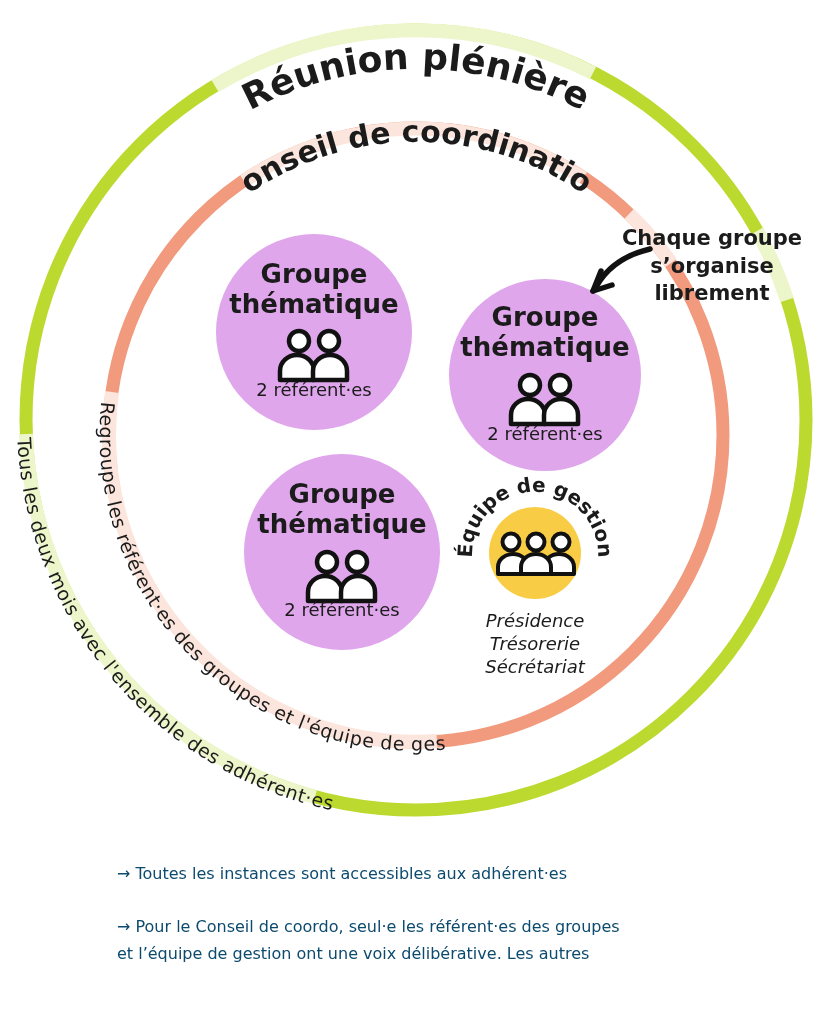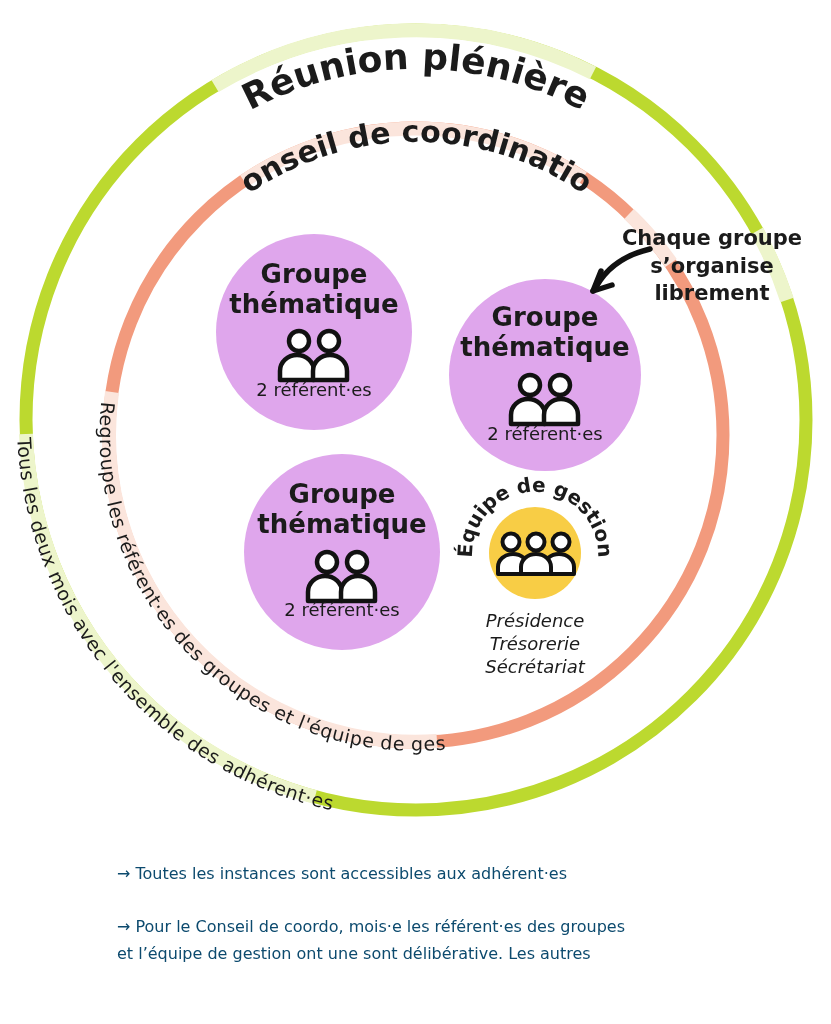--- a/index.html
+++ b/index.html
@@ -126,16 +126,16 @@
       <path d="M 593,291 L 612,285"></path>
     </g>
   </g>
 </svg>
 
 <div class="notes">
   <p class="note-block">
     <span class="note-line">→ Toutes les instances sont accessibles aux adhérent·es</span>
   </p>
   <p class="note-block">
-    <span class="note-line">→ Pour le Conseil de coordo, mois·e les référent·es des groupes</span>
-    <span class="note-line">et l’équipe de gestion ont une sont délibérative. Les autres</span>
+    <span class="note-line">→ Pour le Conseil de coordo, seul·e les référent·es des groupes</span>
+    <span class="note-line">et l’équipe de gestion ont une voix délibérative. Les autres</span>
   </p>
 </div>
 
 </body></html>

